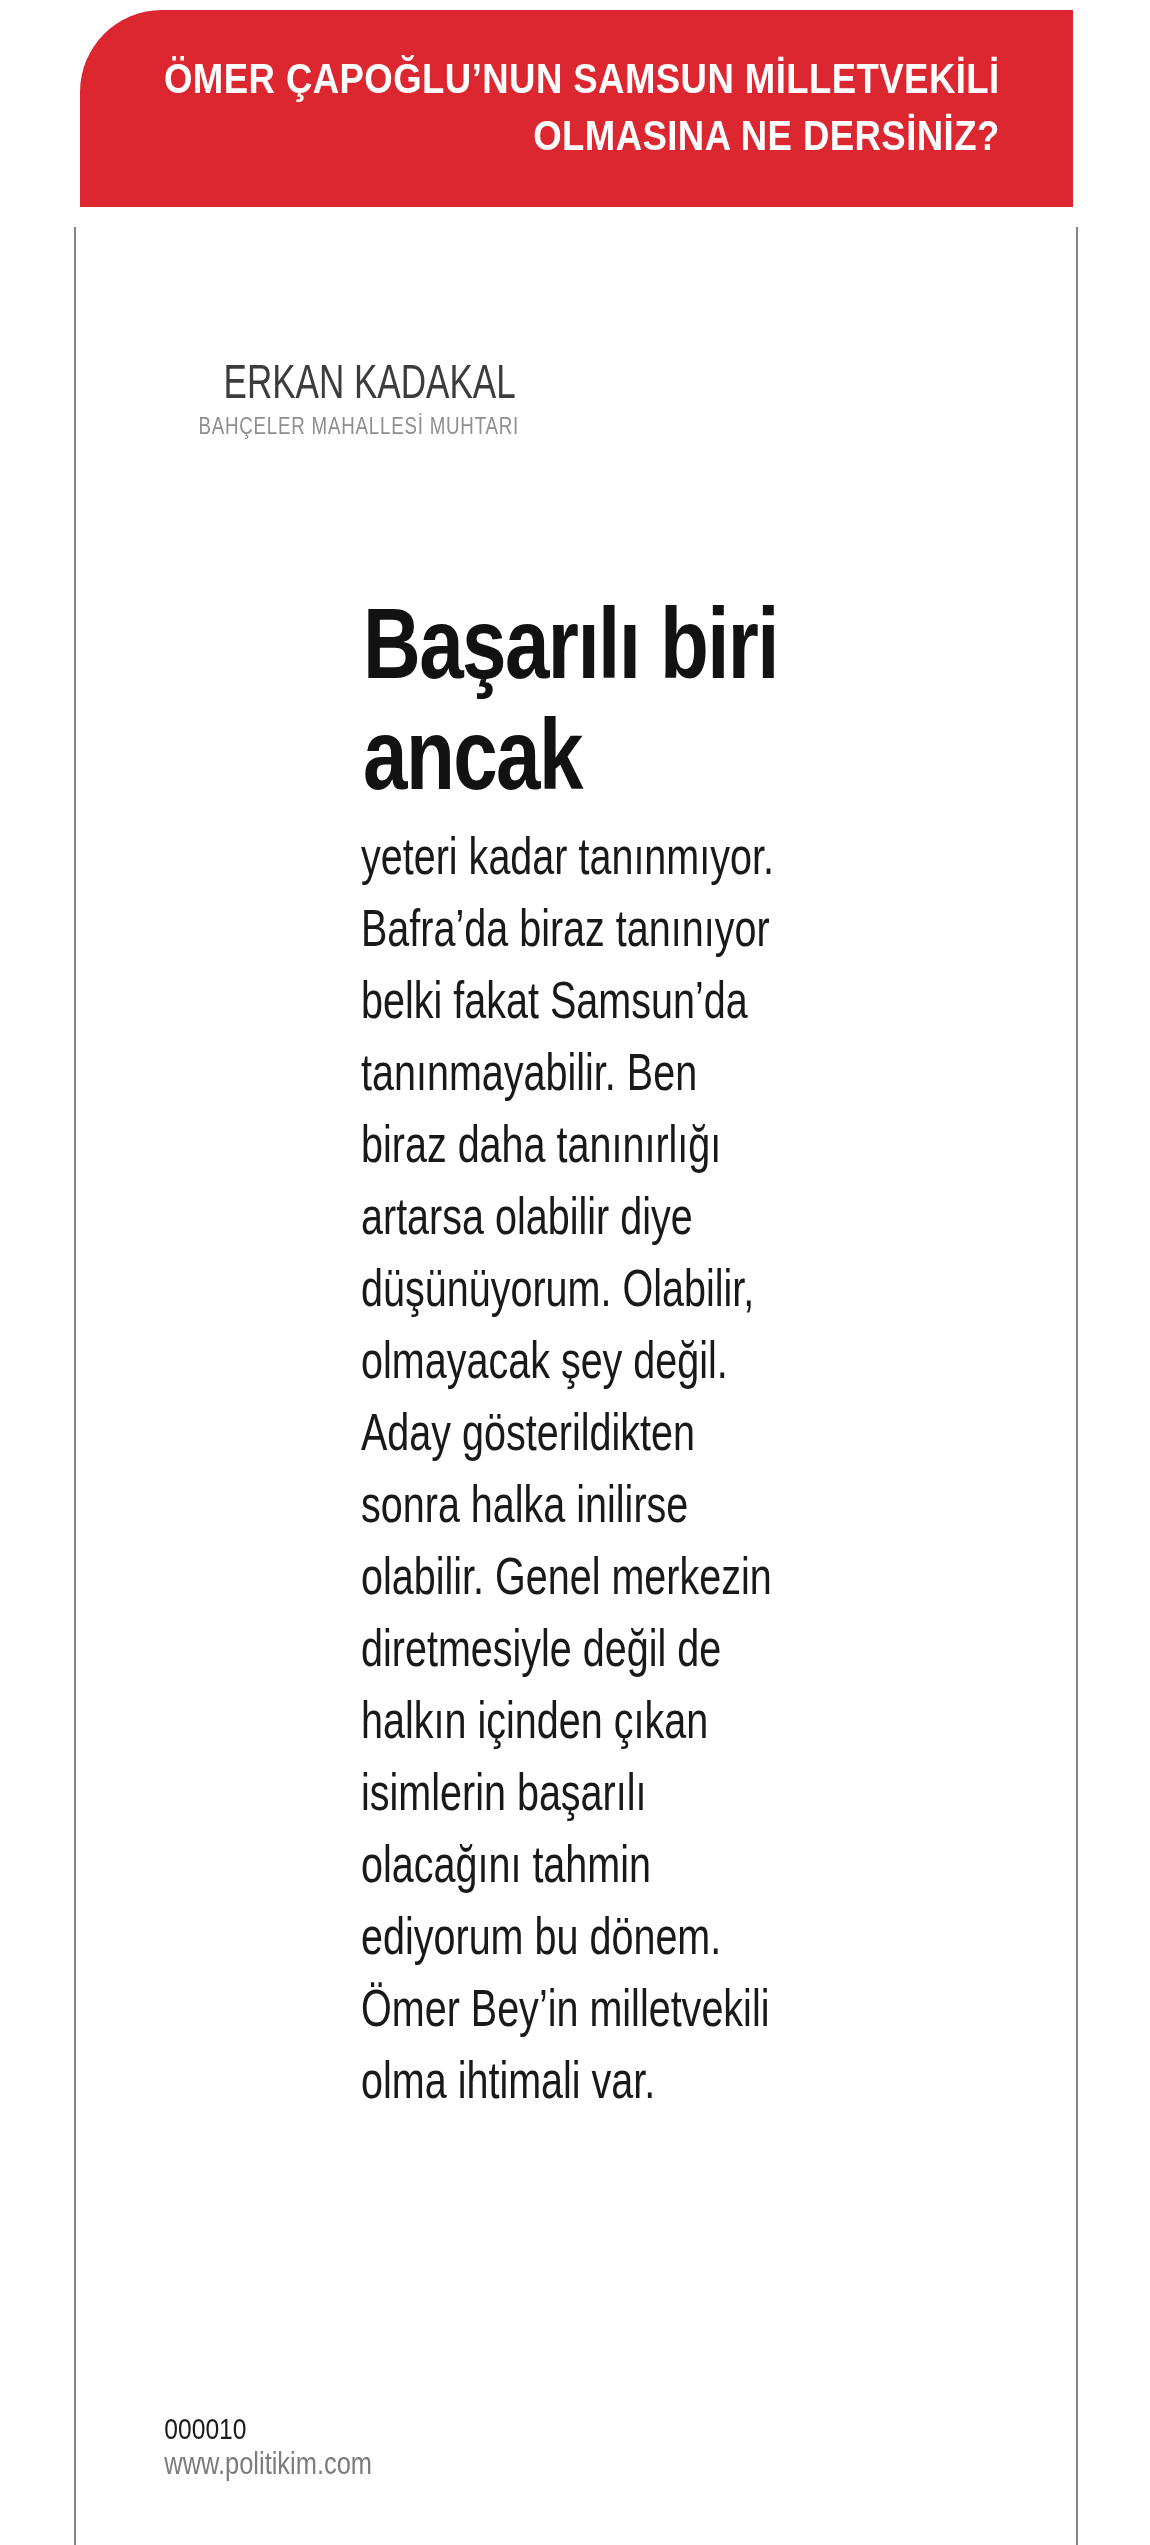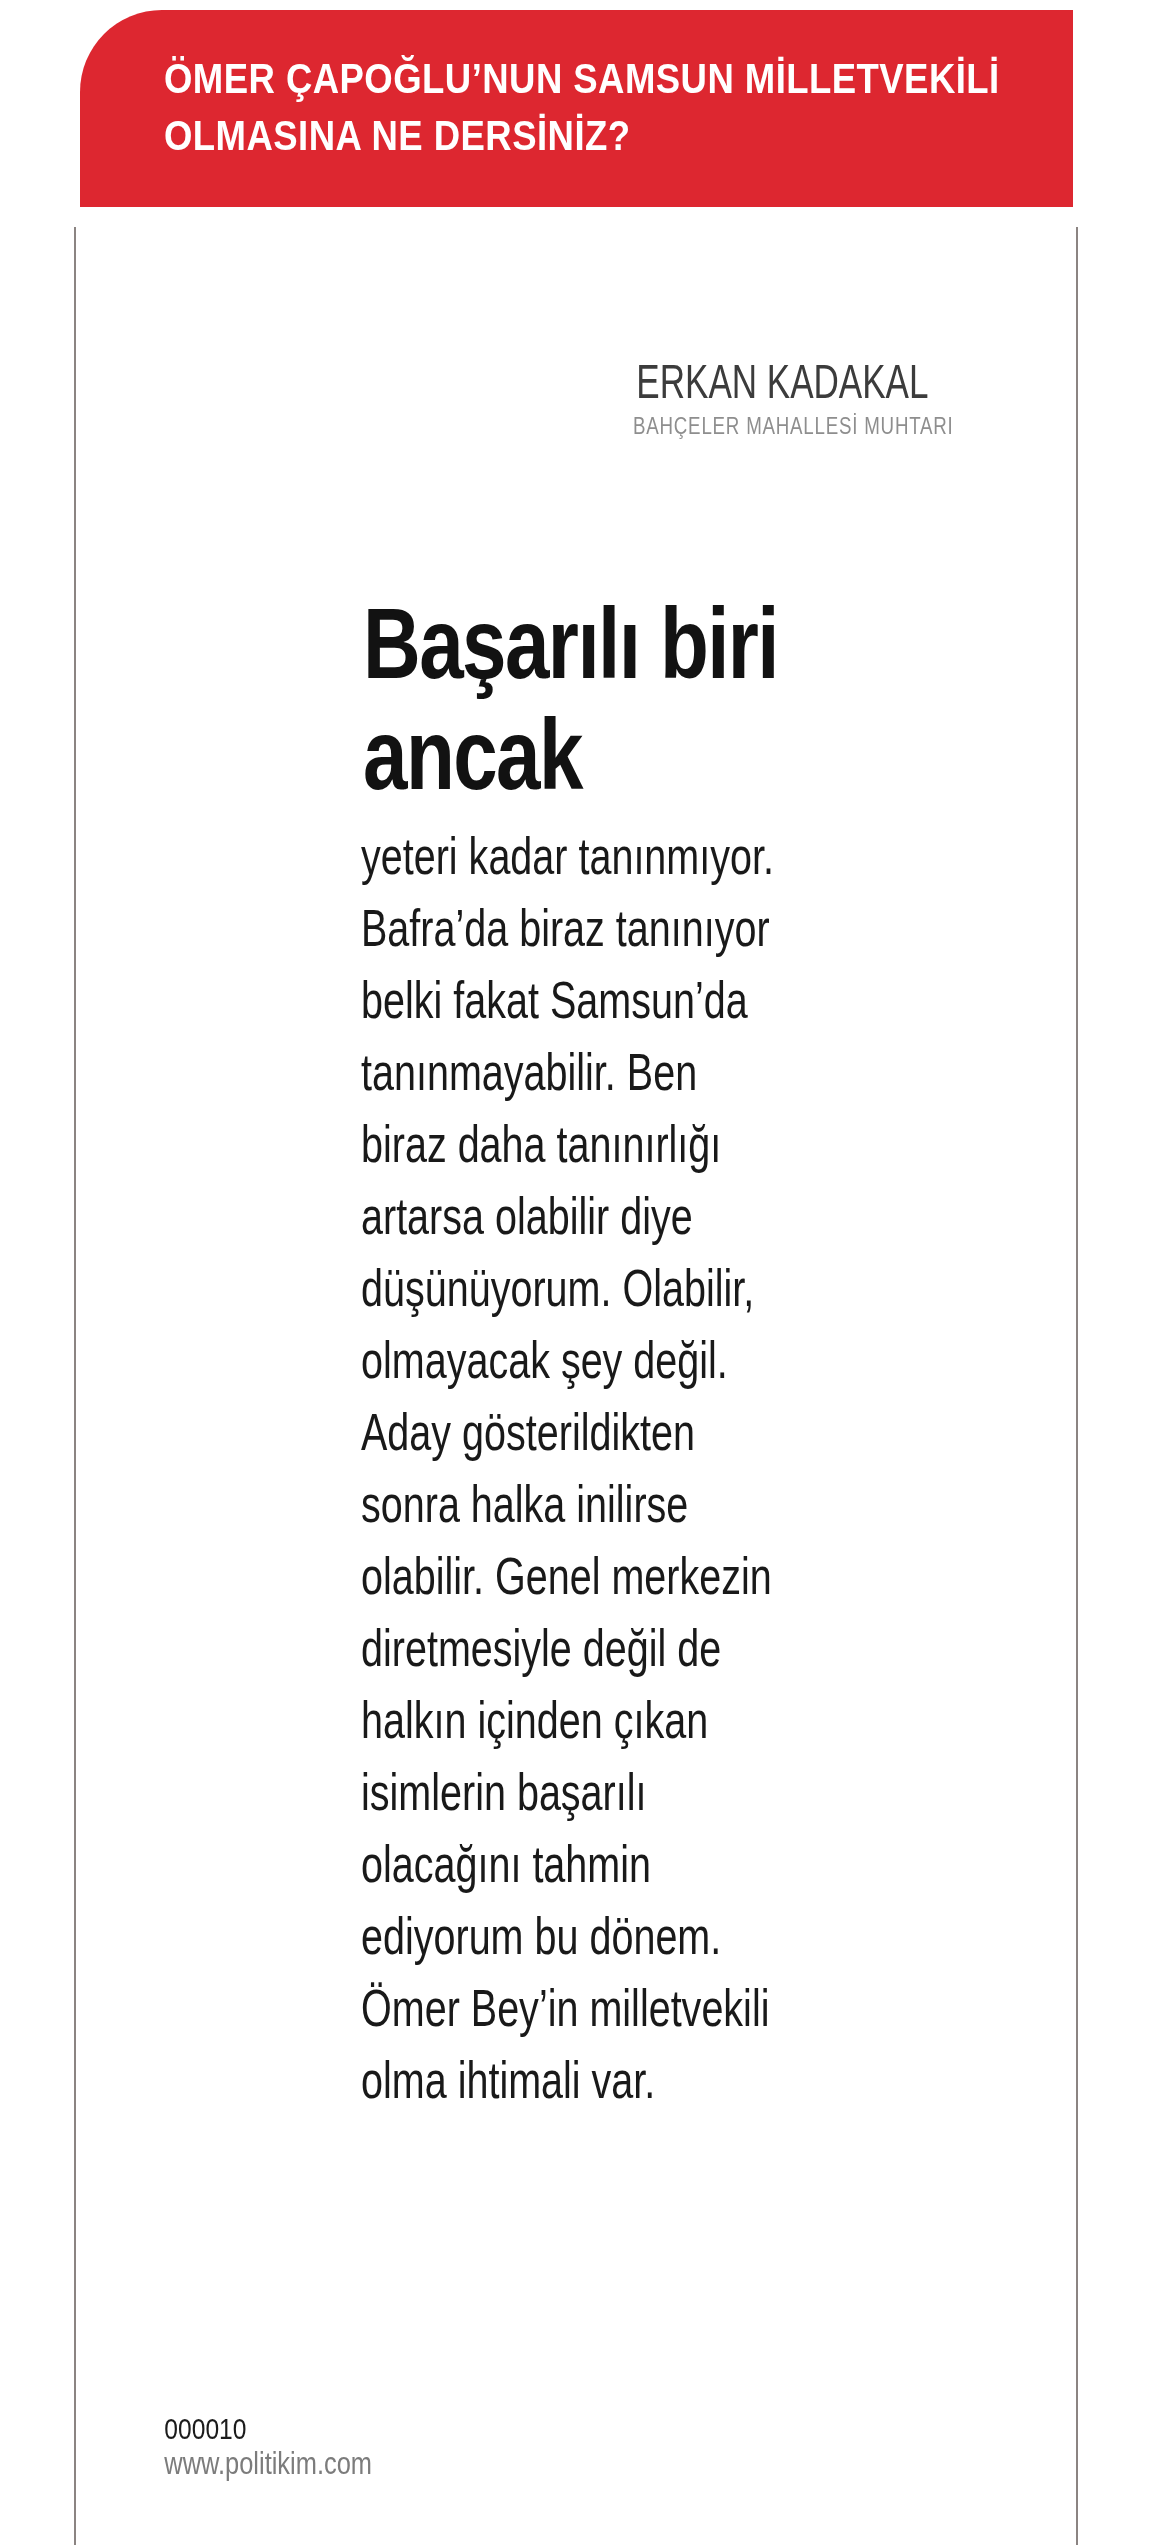--- a/index.html
+++ b/index.html
@@ -19,20 +19,21 @@
 
   
   .banner {
     position: absolute;
     left: 80px;
     top: 10px;
     width: 993px;
     height: 197px;
     background: #dd2730;
     border-top-left-radius: 82px;
+    text-align: right;
   }
   .banner-text {
     position: absolute;
     left: 84px;
     top: 40px;
     transform: scaleX(0.85);
     transform-origin: left top;
   }
   .banner-text div {
     font-size: 43px;
@@ -50,24 +51,24 @@
     width: 2px;
     height: 2318px;
     background: #8b8482;
   }
   .border-left  { left: 74px; }
   .border-right { left: 1076px; }
 
   
   .profile {
     position: absolute;
-    left: 60px;
+    left: 88px;
     top: 356px;
     width: 1004px;
-    text-align: right;
+    text-align: left;
   }
   .profile-name {
     font-size: 48px;
     line-height: 52px;
     font-weight: 100;
     color: #3c3c3c;
     white-space: nowrap;
     transform: scaleX(0.73);
     transform-origin: center top;
   }

